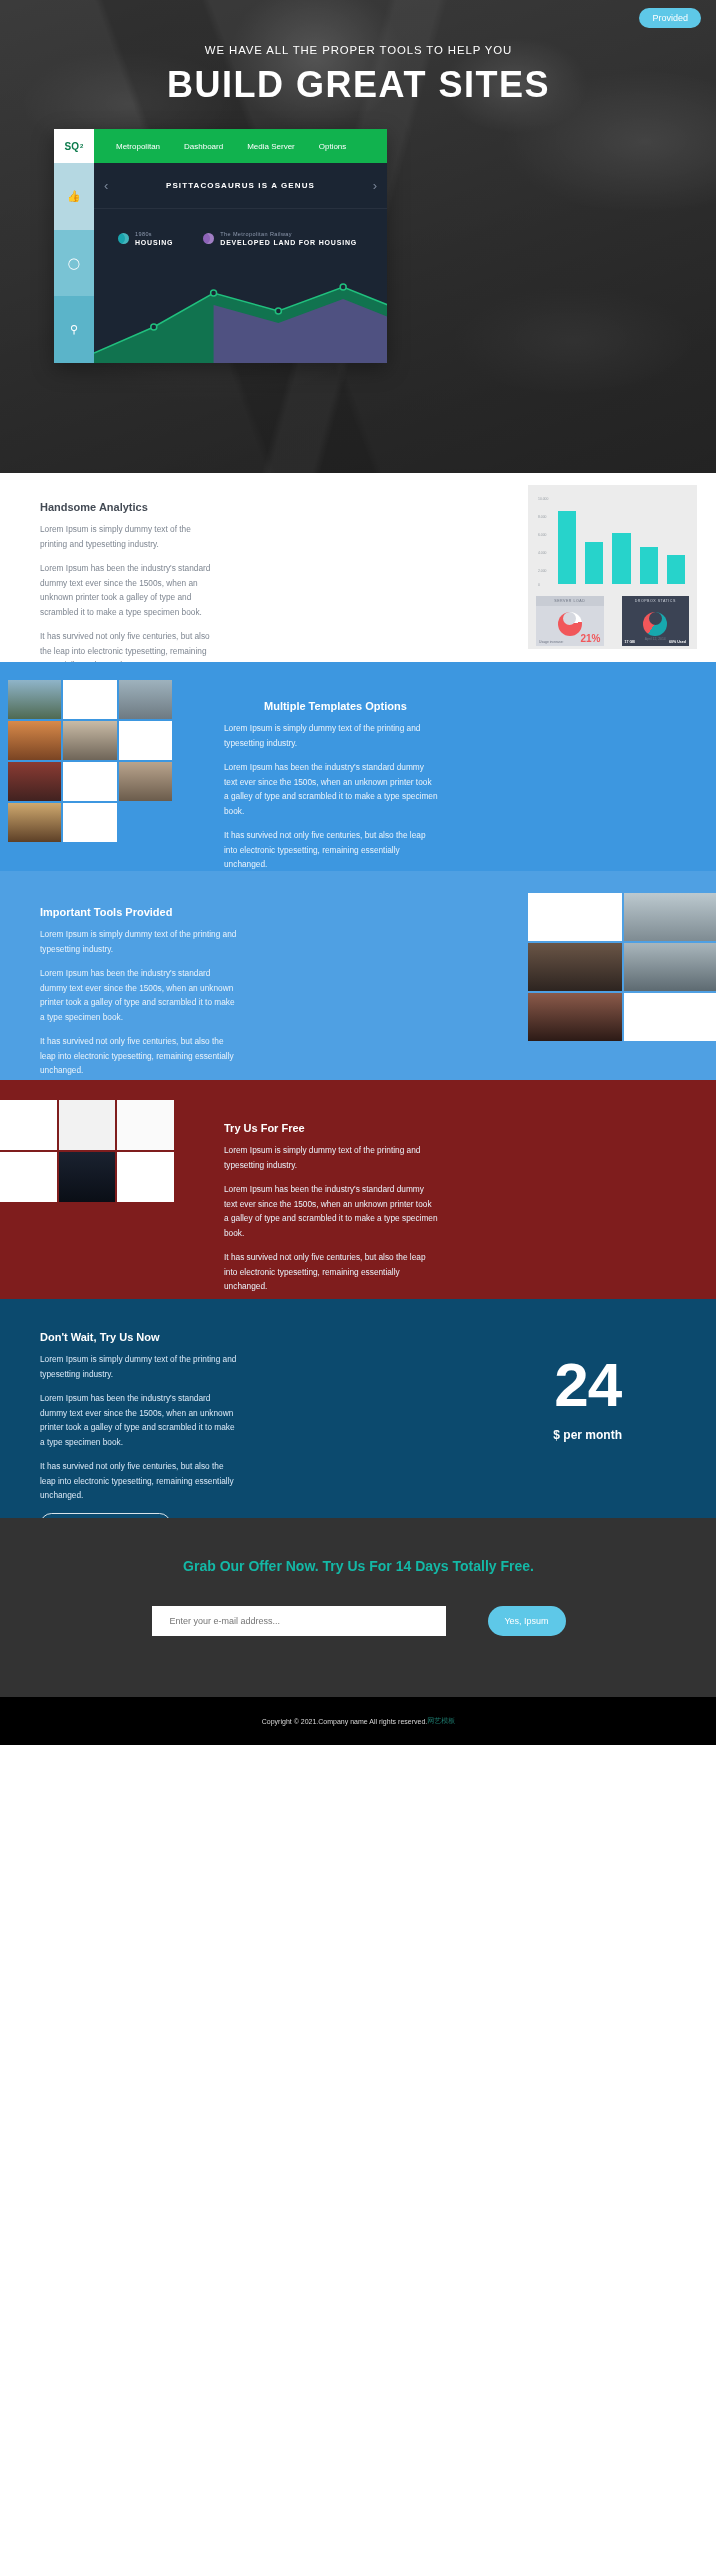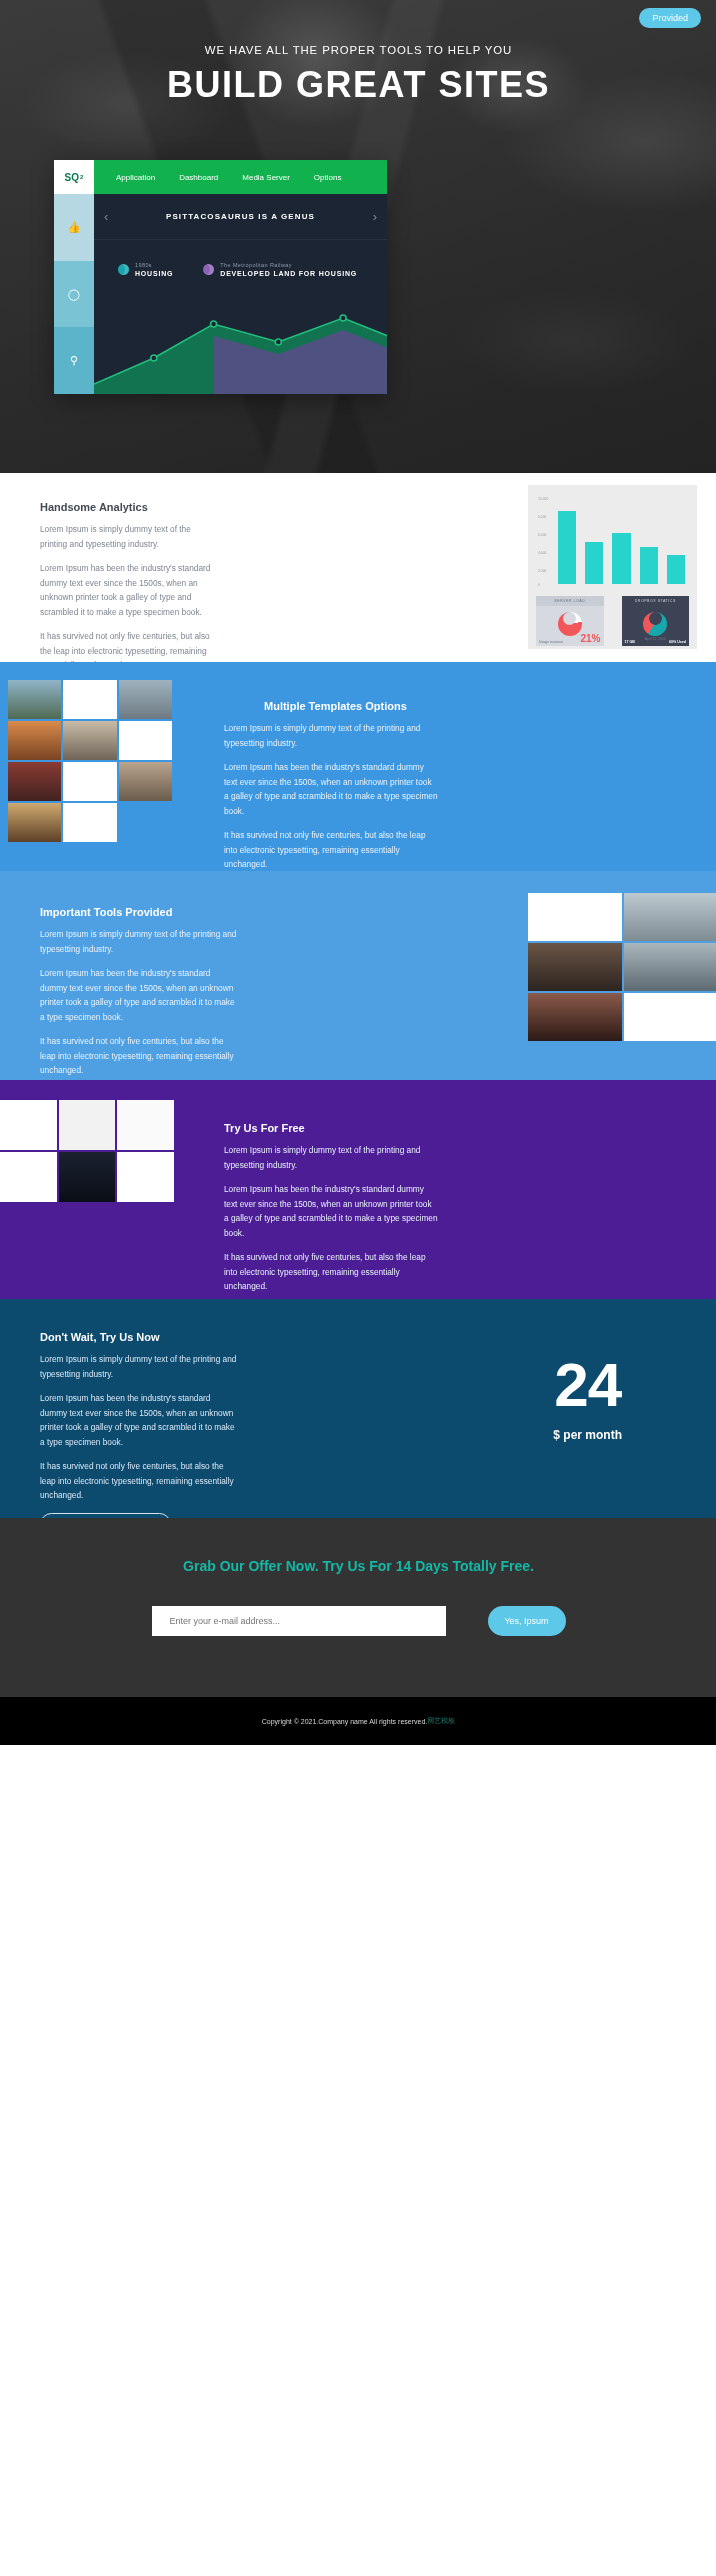--- a/index.html
+++ b/index.html
@@ -47,21 +47,21 @@
     color:#fff; font-size:11.4px; letter-spacing:0.9px; font-weight:400;
   }
   .hero-title{
     color:#fff; font-size:36px; font-weight:bold; letter-spacing:1.5px;
     margin-top:10px; line-height:1.05;
   }
 
   
   .dash{
     position:absolute; left:54px; top:129px; width:333px; height:234px;
-    z-index:5; box-shadow:0 6px 20px rgba(0,0,0,.35); overflow:hidden;margin-top:31px;
+    z-index:5; box-shadow:0 6px 20px rgba(0,0,0,.35); overflow:hidden;
   }
   .dash-top{ display:flex; height:34px; }
   .dash-logo{
     width:40px; background:#fff; color:#0b7a4b; font-weight:bold; font-size:10px;
     display:flex; align-items:center; justify-content:center;
   }
   .dash-logo sup{ font-size:6px; margin-left:1px; }
   .dash-nav{
     flex:1; background:#11b24e; display:flex; align-items:center; gap:24px;
     padding-left:22px;
@@ -144,21 +144,21 @@
 
   
   .s3{ background:#4fa0e3; height:209px; }
   .s3 .copy{ position:absolute; left:40px; top:35px; width:199px; color:#eaf3fb; }
   .s3 .copy h3{ color:#fff; }
   .gal2{ position:absolute; right:0px; top:22px; width:189px; display:grid;
          grid-template-columns:1fr 1fr; grid-auto-rows:48px; gap:2px; }
   .gal2 div{ background:#c9d3da; }
 
   
-  .s4{ background:#4c1d95; height:219px; }
+  .s4{ background:#7f1d1d; height:219px; }
   .gal3{ position:absolute; left:0; top:20px; width:174px; display:grid;
          grid-template-columns:1fr 1fr 1fr; grid-auto-rows:50px; gap:2px; }
   .gal3 div{ background:#e7eaec; }
   .s4 .copy{ position:absolute; left:224px; top:42px; width:214px; color:#eaf3fb; }
   .s4 .copy h3{ color:#fff; }
 
   
   .s5{ background:#0c4a6e; height:219px; }
   .s5 .copy{ position:absolute; left:40px; top:32px; width:199px; color:#dbe9f7; }
   .s5 .copy h3{ color:#fff; }
@@ -199,21 +199,21 @@
       <div class="hero-title">BUILD GREAT SITES</div>
     </div>
 
     <div class="dash">
       <div class="dash-top">
         <div class="dash-logo">
           <span>SQ</span>
             <sup>2</sup>
         </div>
         <nav class="dash-nav">
-          <span>Application</span>
+          <span>Metropolitan</span>
           <span>Dashboard</span>
           <span>Media Server</span>
           <span>Options</span>
         </nav>
       </div>
       <div class="dash-body">
         <div class="dash-side">
           <div class="si-1">👍</div>
           <div class="si-2">◯</div>
           <div class="si-3">⚲</div>

